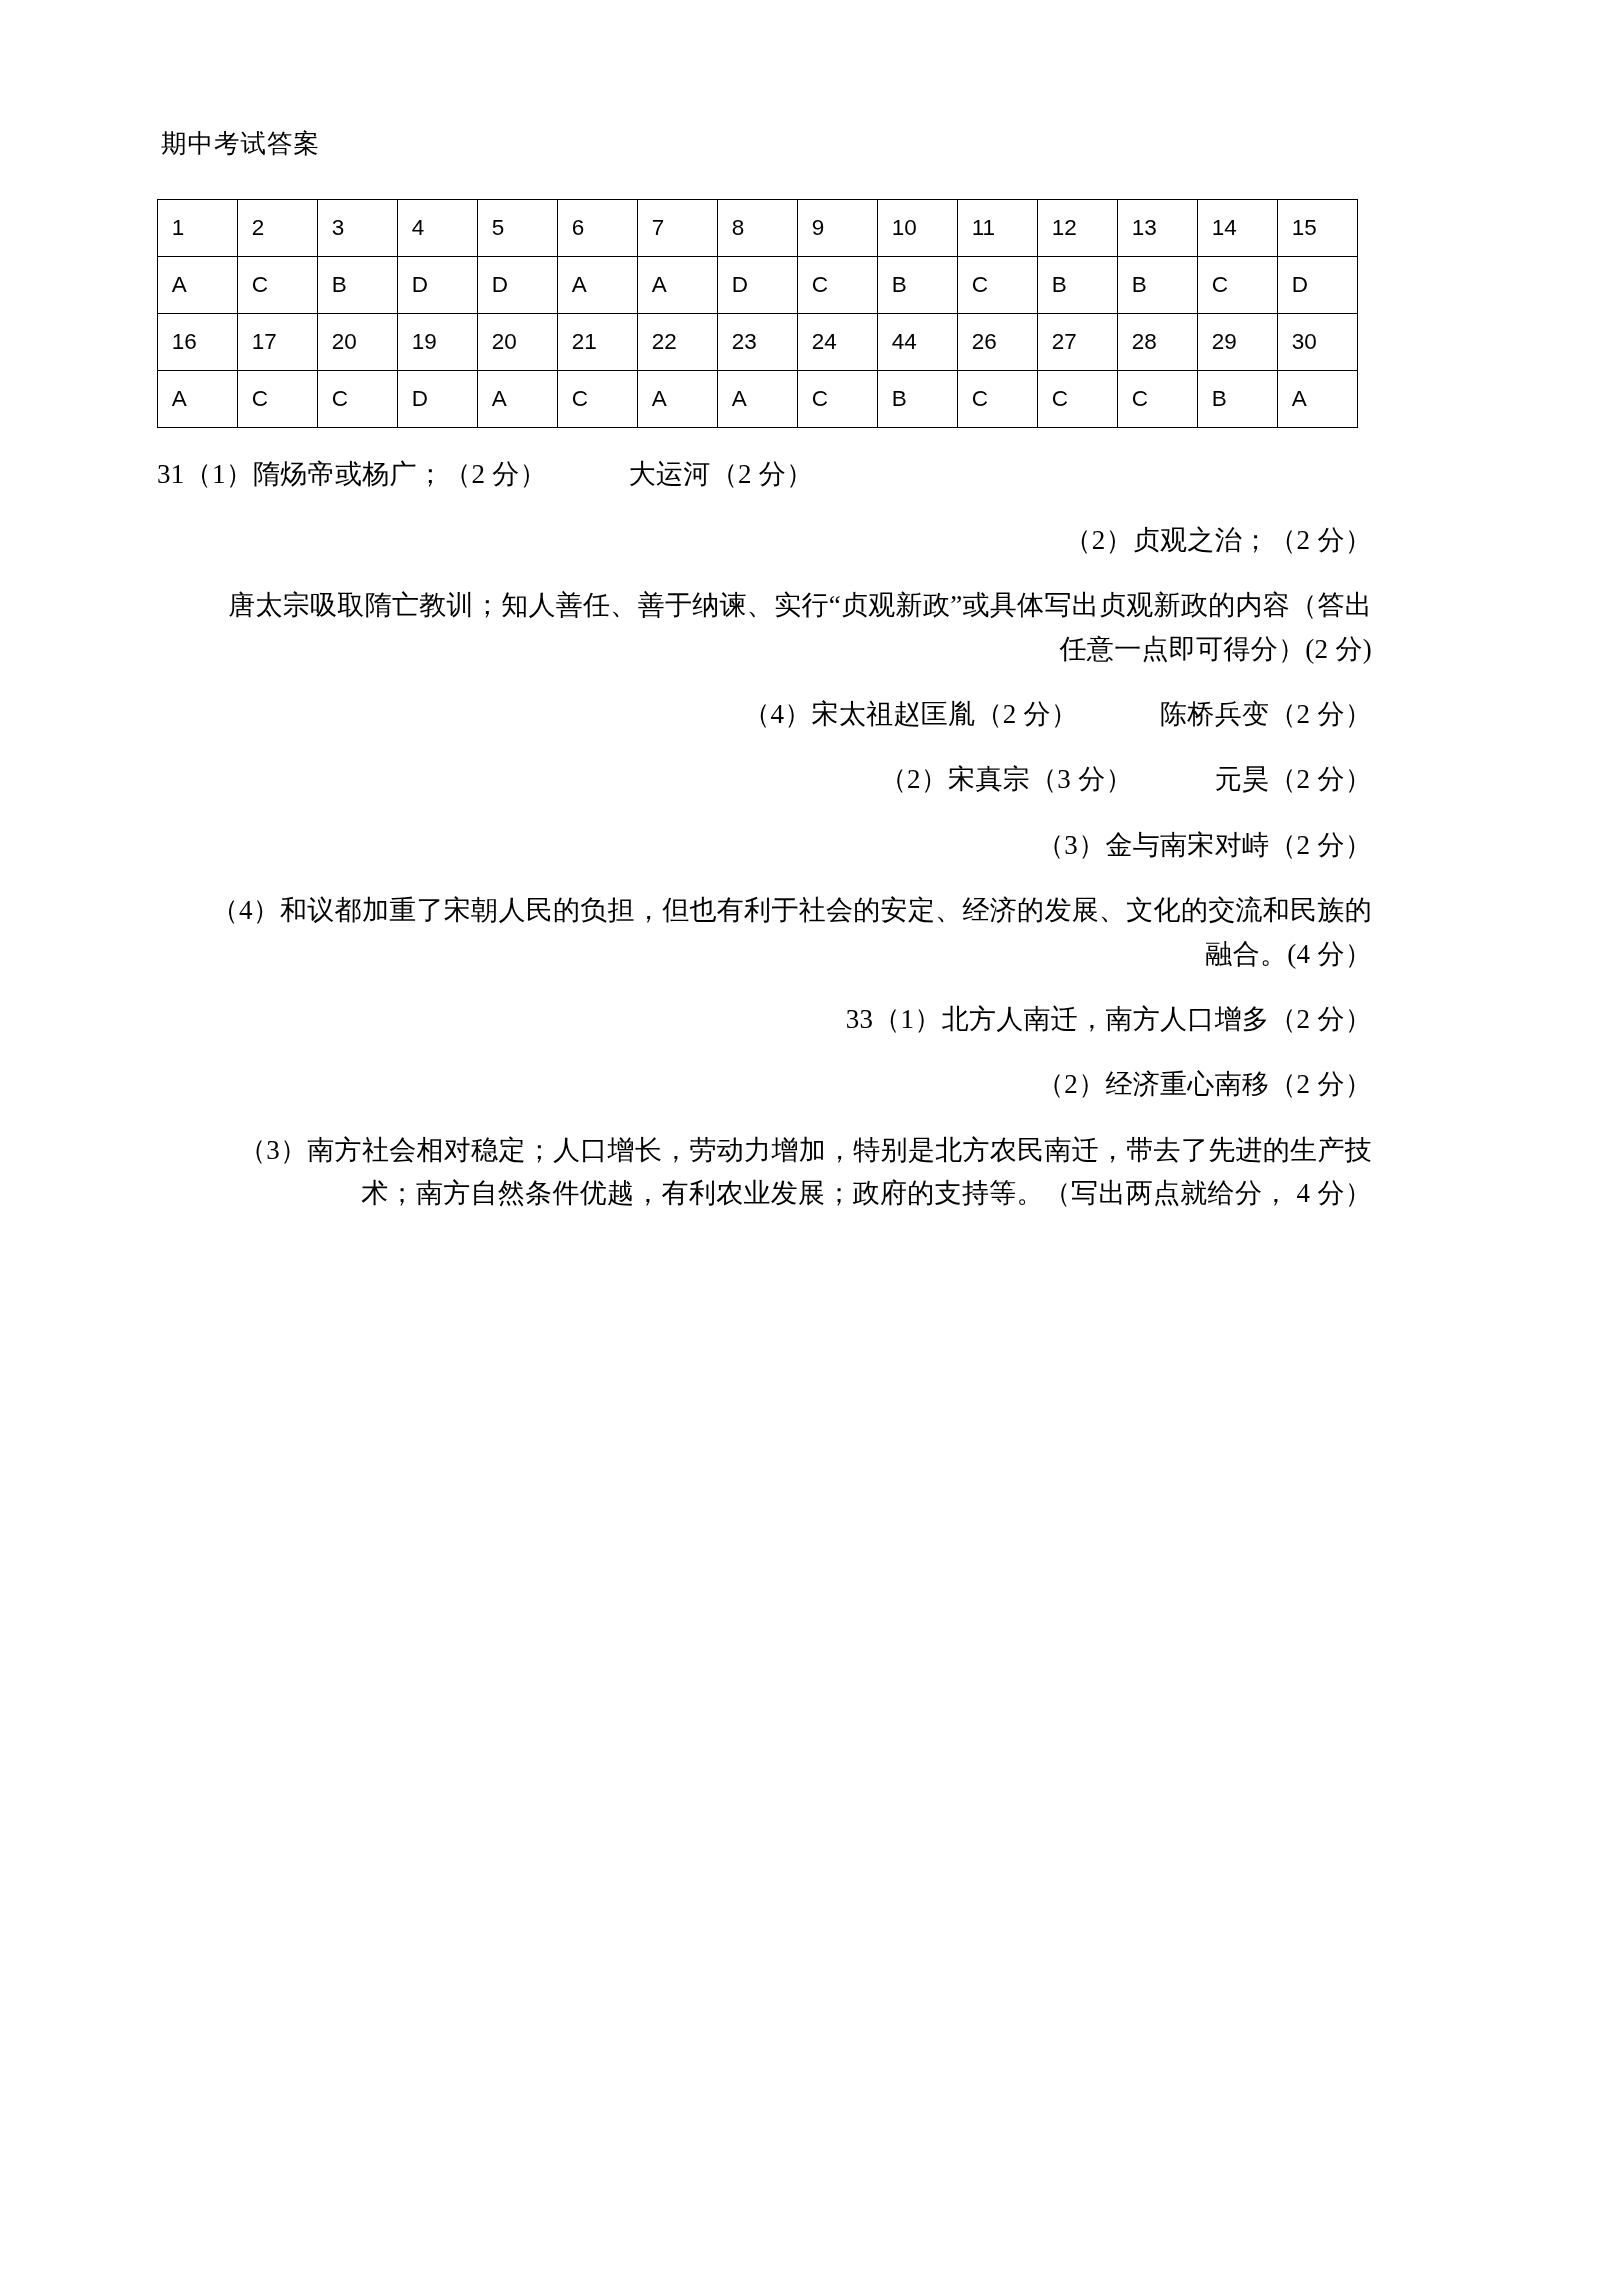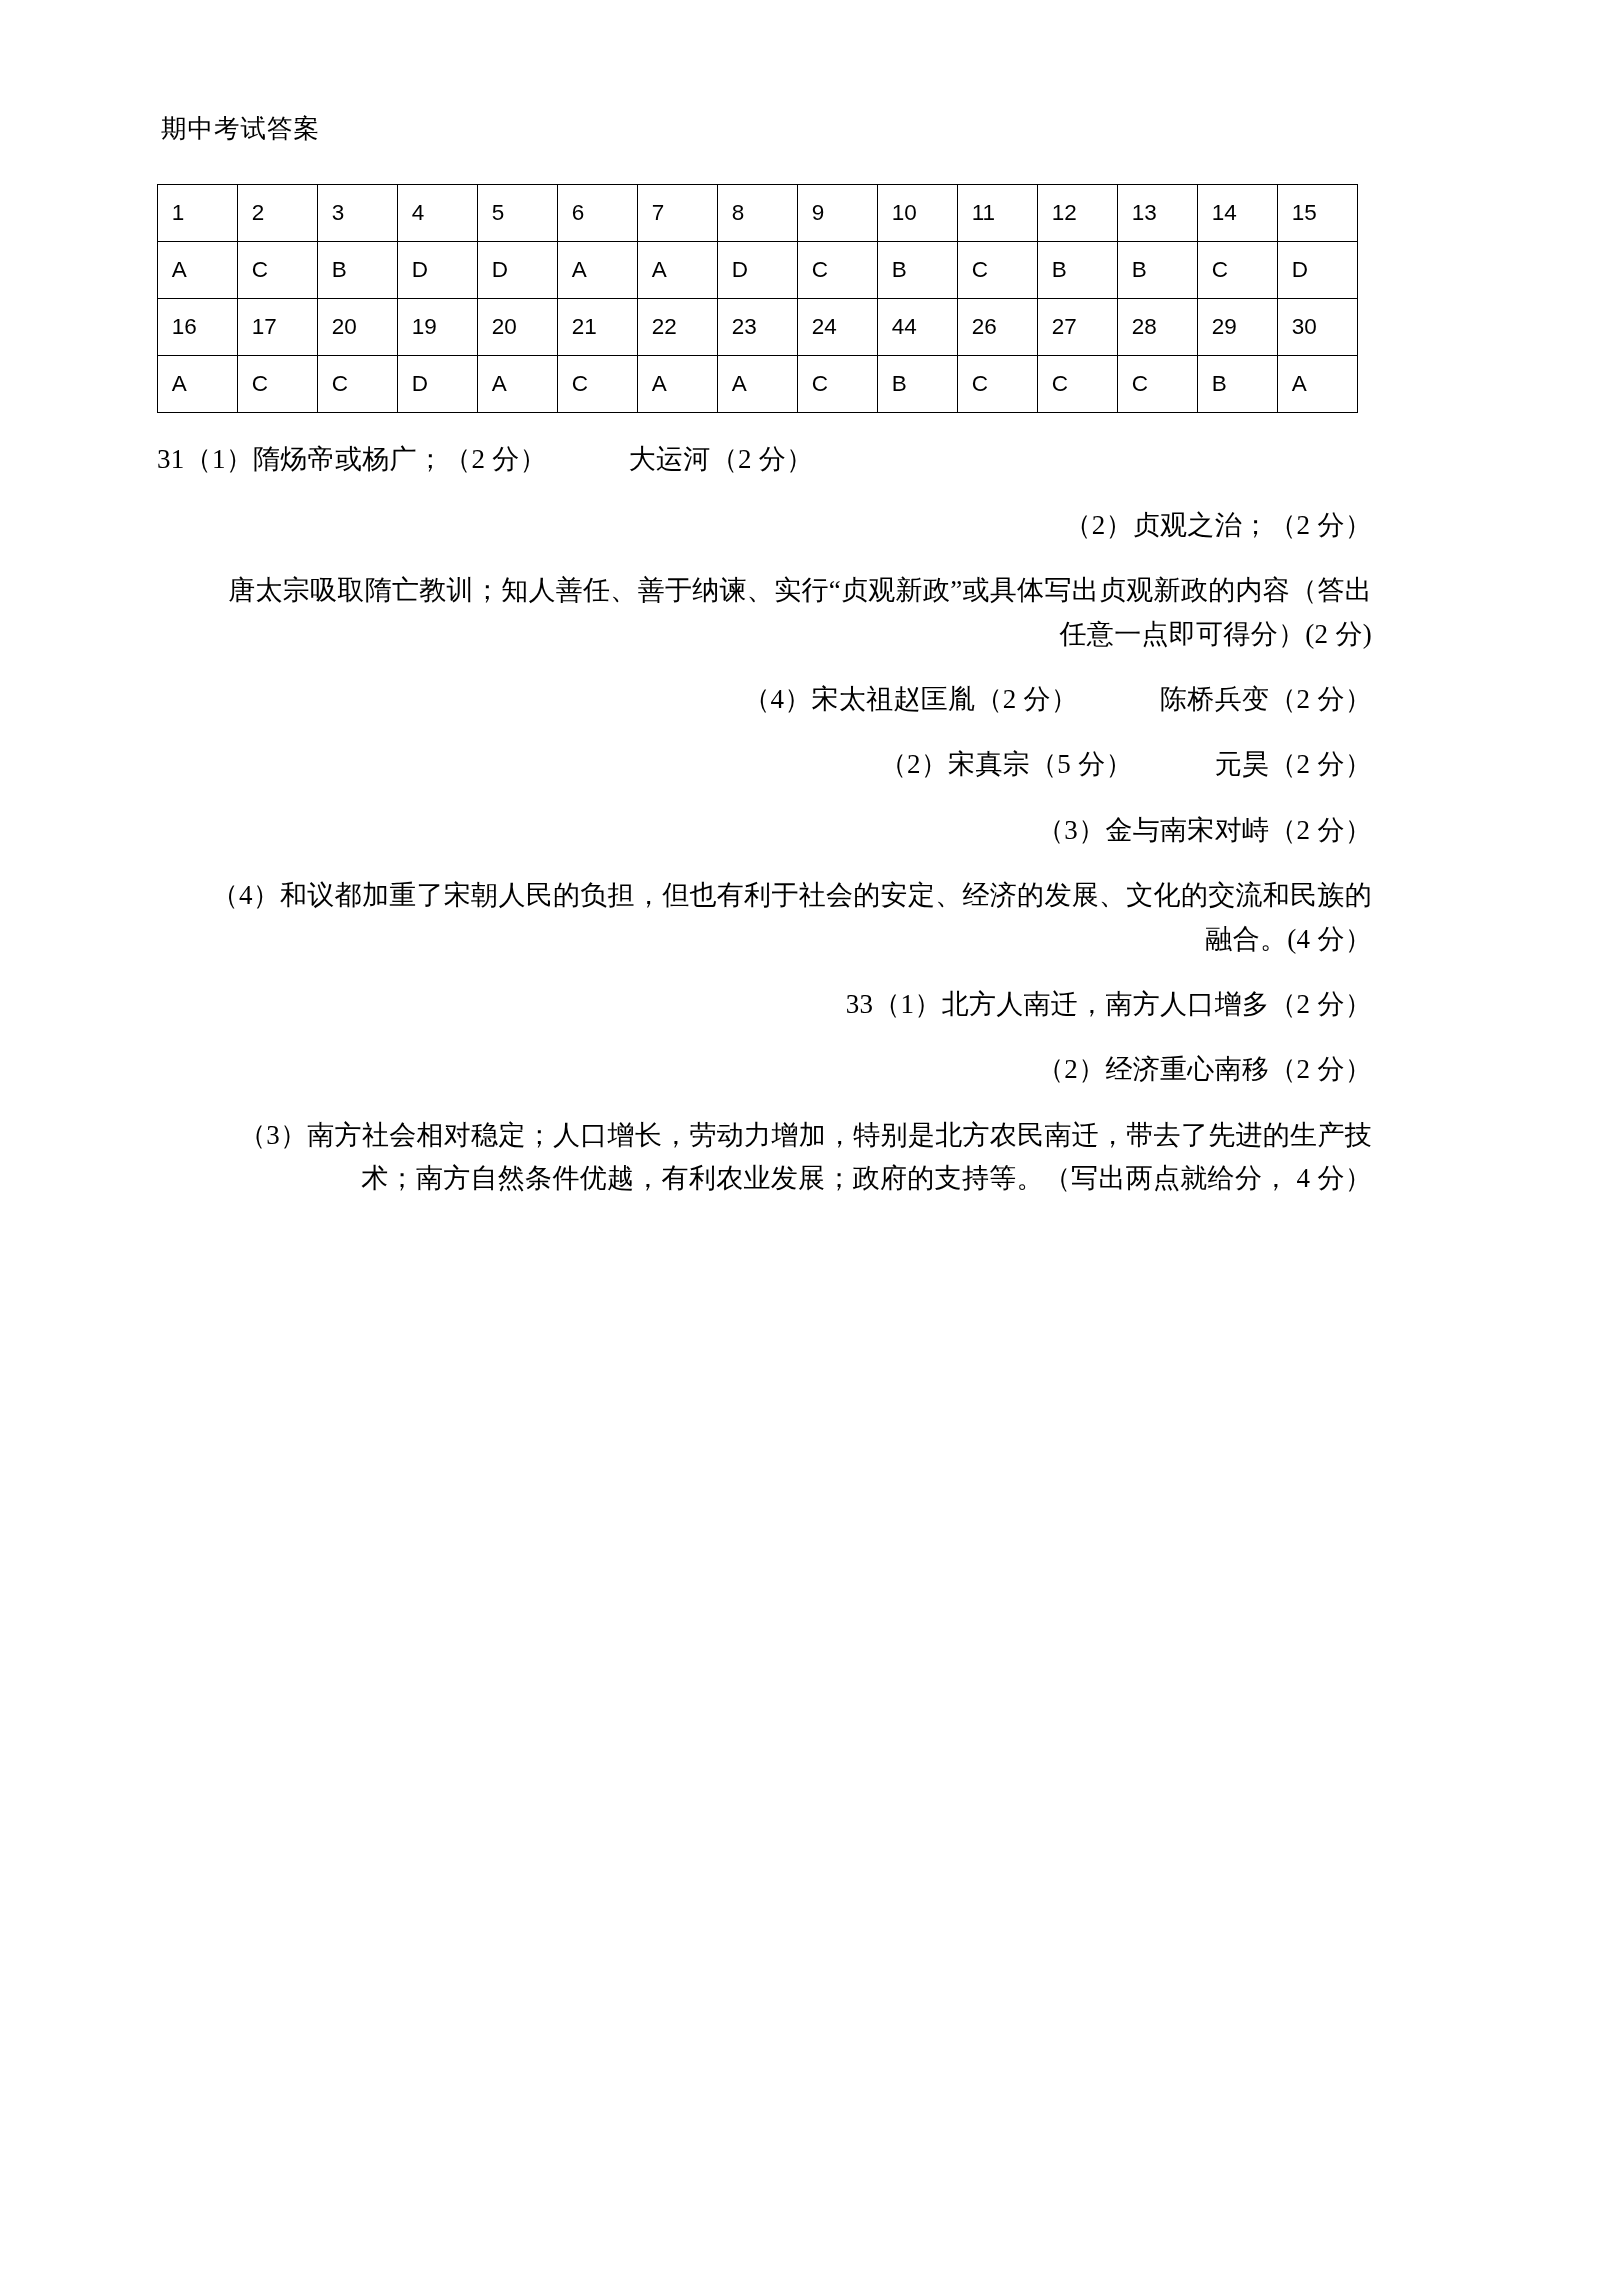--- a/index.html
+++ b/index.html
@@ -21,21 +21,21 @@
     top: 0;
     left: 0;
     width: 1621px;
     height: 2293px;
     background: #ffffff;
   }
 
   .content {
     position: absolute;
     left: 157px;
-    top: 111px;
+    top: 126px;
     width: 1215px;
   }
 
   
   .doc-title {
     font-family: "Liberation Serif", "DejaVu Serif", serif;
     font-size: 25.5px;
     line-height: 1.4;
     letter-spacing: 1px;
     margin: 0 0 37px 3.9px;
@@ -156,21 +156,21 @@
           <td>A</td>
         </tr>
       </tbody>
     </table>
 
     <div class="para gap-top-lg">31（1）隋炀帝或杨广；（2 分）　　　大运河（2 分）</div>
     <div class="para indent2 gap-top-md">（2）贞观之治；（2 分）</div>
     <div class="para indent2 gap-top-md">　唐太宗吸取隋亡教训；知人善任、善于纳谏、实行“贞观新政”或具体写出贞观新政的内容（答出任意一点即可得分）(2 分)</div>
     <div class="para indent2 gap-top-md">（4）宋太祖赵匡胤（2 分）　　　陈桥兵变（2 分）</div>
 
-    <div class="para indent2 gap-top-md">（2）宋真宗（5 分）　　　元昊（2 分）</div>
+    <div class="para indent2 gap-top-md">（2）宋真宗（3 分）　　　元昊（2 分）</div>
     <div class="para indent2 gap-top-md">（3）金与南宋对峙（2 分）</div>
     <div class="para indent2 gap-top-md">（4）和议都加重了宋朝人民的负担，但也有利于社会的安定、经济的发展、文化的交流和民族的融合。(4 分）</div>
 
     <div class="para gap-top-md">33（1）北方人南迁，南方人口增多（2 分）</div>
     <div class="para indent2 gap-top-md">（2）经济重心南移（2 分）</div>
     <div class="para indent2 gap-top-md">（3）南方社会相对稳定；人口增长，劳动力增加，特别是北方农民南迁，带去了先进的生产技术；南方自然条件优越，有利农业发展；政府的支持等。（写出两点就给分， 4 分）</div>
 
   </div>
 </div>
 

